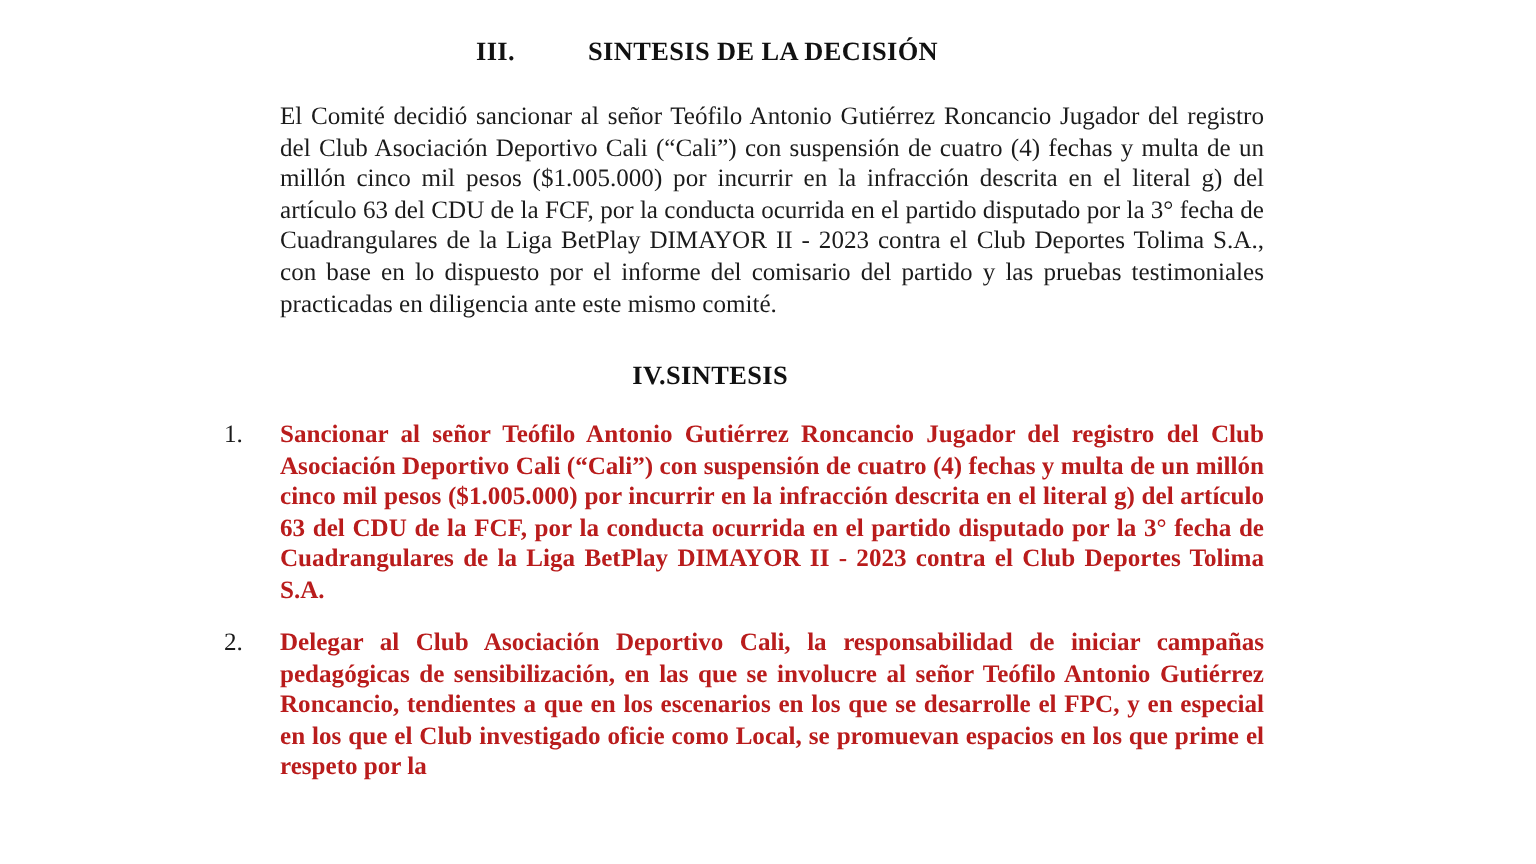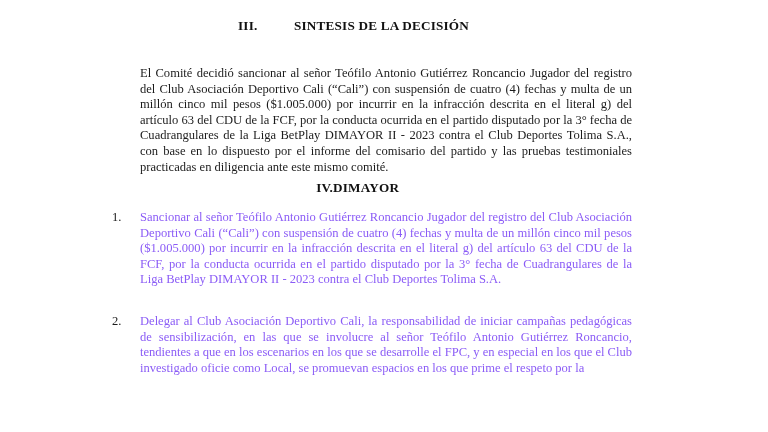--- a/index.html
+++ b/index.html
@@ -56,21 +56,20 @@
     font-size: 12.55px;
     line-height: 15.6px;
     color: #1b1b1b;
     hyphens: none;
   }
 
   #intro-paragraph {
     left: 140px;
     top: 51px;
     width: 492px;
-    margin-top: 15px;
   }
 
   
   .list-item {
     position: absolute;
     width: 520px;
     left: 112px;
   }
   .list-item .marker {
     position: absolute;
@@ -81,40 +80,41 @@
     line-height: 15.6px;
     text-align: left;
     color: #1b1b1b;
   }
   .list-item .body {
     margin-left: 28px;
     text-align: justify;
     text-justify: inter-word;
     font-size: 12.55px;
     line-height: 15.6px;
-    color: #8b5cf6;
+    color: #b91c1c;
     hyphens: none;
+    font-weight: bold;
   }
 
   #resolution-item-1 { top: 210px; }
   #resolution-item-2 { top: 314px; }
 </style>
 </head>
 <body>
 
 <div class="page">
 
   <div class="heading" id="heading-3">
     <span class="numeral">III.</span><span class="caption">SINTESIS DE LA DECISIÓN</span>
   </div>
 
   <div class="para" id="intro-paragraph">El Comité decidió sancionar al señor Teófilo Antonio Gutiérrez Roncancio Jugador del registro del Club Asociación Deportivo Cali (“Cali”) con suspensión de cuatro (4) fechas y multa de un millón cinco mil pesos ($1.005.000) por incurrir en la infracción descrita en el literal g) del artículo 63 del CDU de la FCF, por la conducta ocurrida en el partido disputado por la 3° fecha de Cuadrangulares de la Liga BetPlay DIMAYOR II - 2023 contra el Club Deportes Tolima S.A., con base en lo dispuesto por el informe del comisario del partido y las pruebas testimoniales practicadas en diligencia ante este mismo comité.</div>
 
   <div class="heading" id="heading-4">
-    <span class="numeral">IV.</span><span class="caption">DIMAYOR</span>
+    <span class="numeral">IV.</span><span class="caption">SINTESIS</span>
   </div>
 
   <div class="list-item" id="resolution-item-1">
     <span class="marker">1.</span>
     <div class="body">Sancionar al señor Teófilo Antonio Gutiérrez Roncancio Jugador del registro del Club Asociación Deportivo Cali (“Cali”) con suspensión de cuatro (4) fechas y multa de un millón cinco mil pesos ($1.005.000) por incurrir en la infracción descrita en el literal g) del artículo 63 del CDU de la FCF, por la conducta ocurrida en el partido disputado por la 3° fecha de Cuadrangulares de la Liga BetPlay DIMAYOR II - 2023 contra el Club Deportes Tolima S.A.</div>
   </div>
 
   <div class="list-item" id="resolution-item-2">
     <span class="marker">2.</span>
     <div class="body">Delegar al Club Asociación Deportivo Cali, la responsabilidad de iniciar campañas pedagógicas de sensibilización, en las que se involucre al señor Teófilo Antonio Gutiérrez Roncancio, tendientes a que en los escenarios en los que se desarrolle el FPC, y en especial en los que el Club investigado oficie como Local, se promuevan espacios en los que prime el respeto por la</div>

